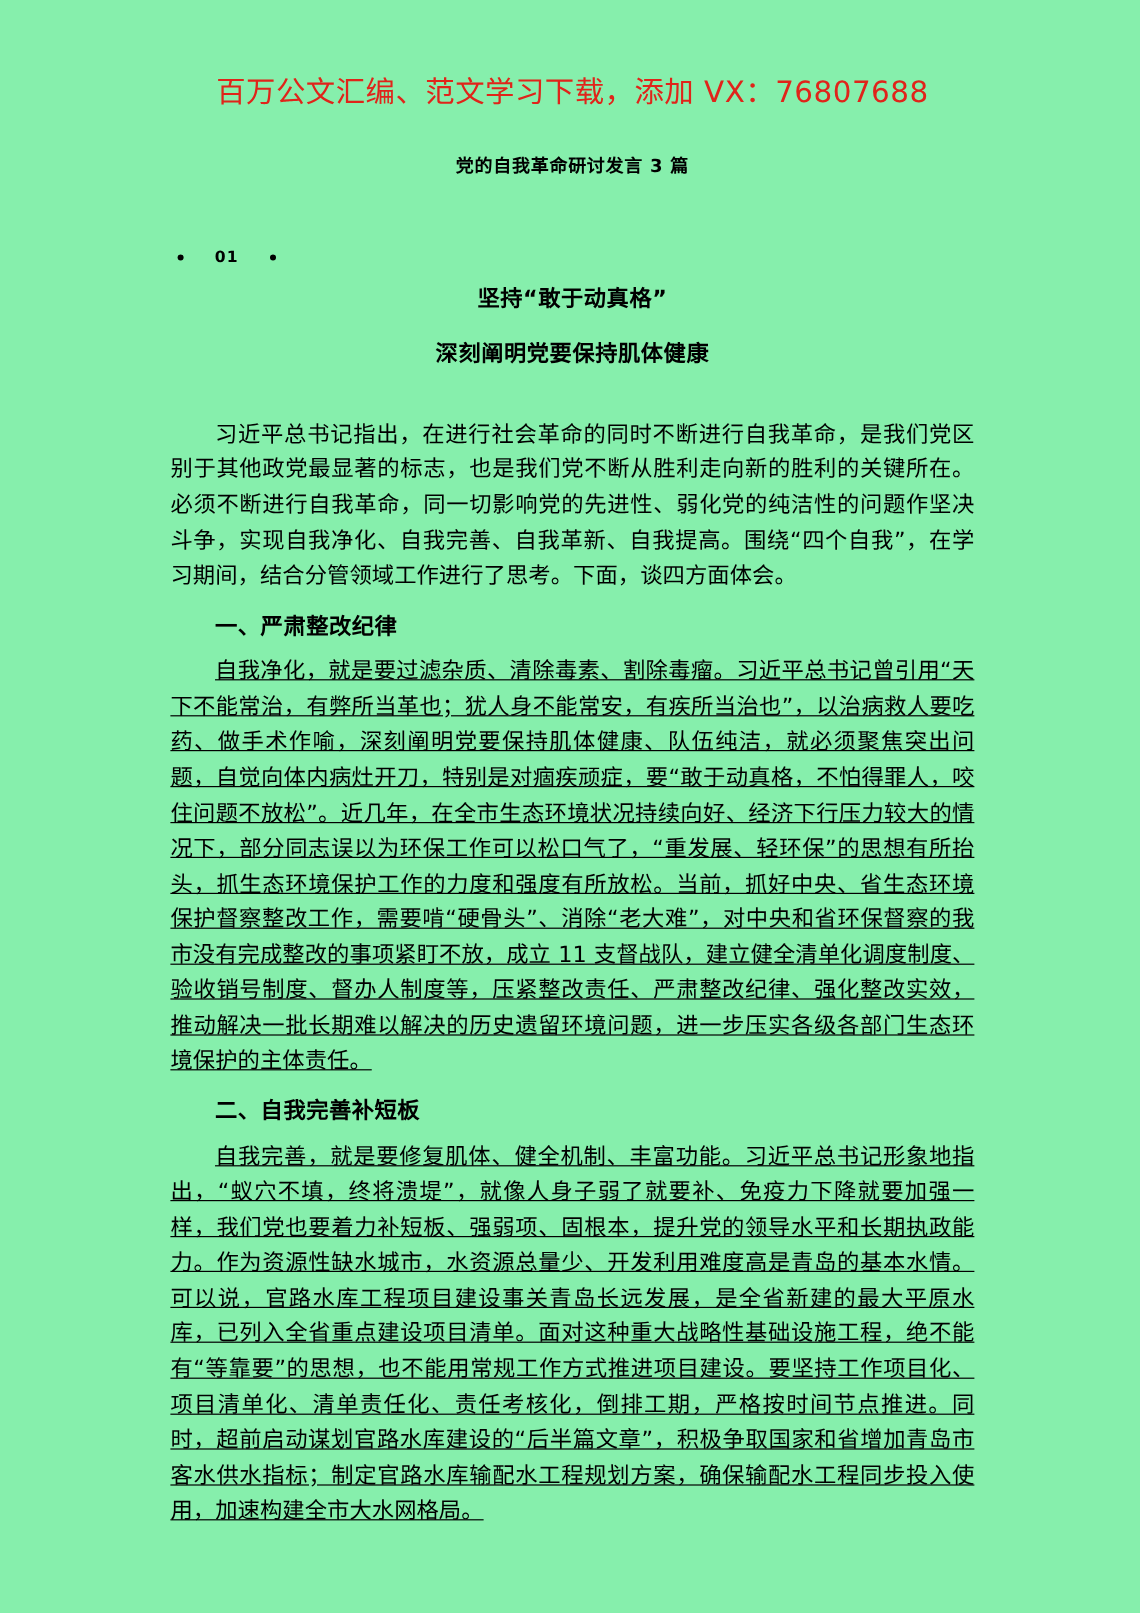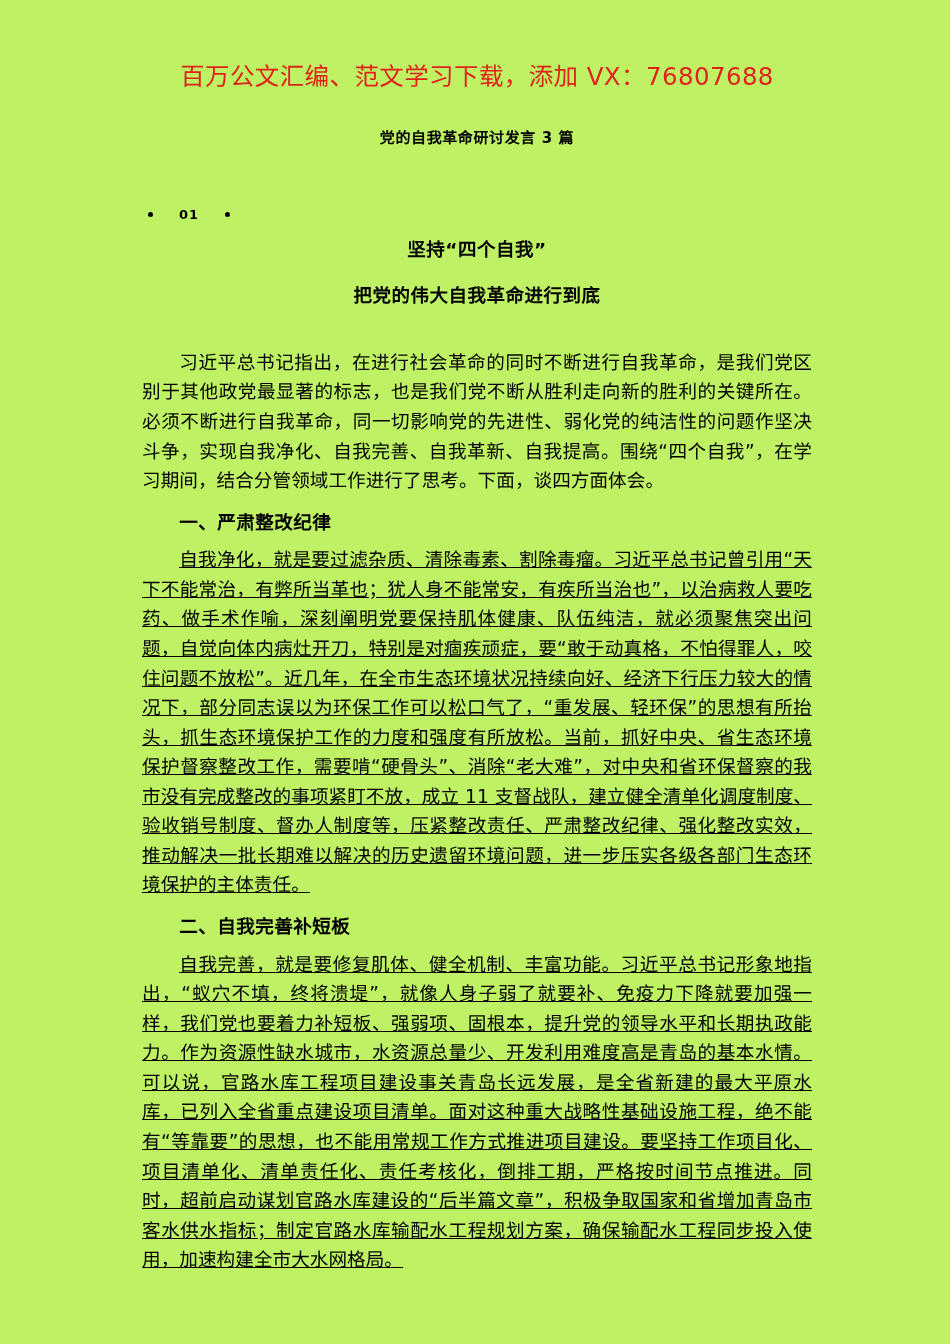--- a/index.html
+++ b/index.html
@@ -9,21 +9,21 @@
     background: #ffffff;
   }
   body {
     font-family: "DejaVu Sans", "Liberation Sans", sans-serif;
     color: #000000;
   }
   .page {
     position: relative;
     width: 950px;
     height: 1344px;
-    background: #bef264;
+    background: #86efac;
     box-sizing: border-box;
     overflow: hidden;
   }
   .content {
     position: absolute;
     left: 142px;
     top: 0;
     width: 670px;
   }
 
@@ -123,23 +123,23 @@
     <div class="promo">百万公文汇编、范文学习下载，添加 VX：76807688</div>
 
     <h1 class="doc-title">党的自我革命研讨发言 3 篇</h1>
 
     <div class="num-row">
       <span class="dot"></span>
       <span class="num">01</span>
       <span class="dot"></span>
     </div>
 
-    <div class="sub-title first">坚持“四个自我”</div>
+    <div class="sub-title first">坚持“敢于动真格”</div>
 
-    <div class="sub-title second">把党的伟大自我革命进行到底</div>
+    <div class="sub-title second">深刻阐明党要保持肌体健康</div>
 
 
     <p class="body first">习近平总书记指出，在进行社会革命的同时不断进行自我革命，是我们党区别于其他政党最显著的标志，也是我们党不断从胜利走向新的胜利的关键所在。必须不断进行自我革命，同一切影响党的先进性、弱化党的纯洁性的问题作坚决斗争，实现自我净化、自我完善、自我革新、自我提高。围绕“四个自我”，在学习期间，结合分管领域工作进行了思考。下面，谈四方面体会。</p>
 
     <h2 class="section">一、严肃整改纪律</h2>
     <p class="body after-head">自我净化，就是要过滤杂质、清除毒素、割除毒瘤。习近平总书记曾引用“天下不能常治，有弊所当革也；犹人身不能常安，有疾所当治也”，以治病救人要吃药、做手术作喻，深刻阐明党要保持肌体健康、队伍纯洁，就必须聚焦突出问题，自觉向体内病灶开刀，特别是对痼疾顽症，要“敢于动真格，不怕得罪人，咬住问题不放松”。近几年，在全市生态环境状况持续向好、经济下行压力较大的情况下，部分同志误以为环保工作可以松口气了，“重发展、轻环保”的思想有所抬头，抓生态环境保护工作的力度和强度有所放松。当前，抓好中央、省生态环境保护督察整改工作，需要啃“硬骨头”、消除“老大难”，对中央和省环保督察的我市没有完成整改的事项紧盯不放，成立 11 支督战队，建立健全清单化调度制度、验收销号制度、督办人制度等，压紧整改责任、严肃整改纪律、强化整改实效，推动解决一批长期难以解决的历史遗留环境问题，进一步压实各级各部门生态环境保护的主体责任。</p>
 
     <h2 class="section">二、自我完善补短板</h2>
     <p class="body after-head">自我完善，就是要修复肌体、健全机制、丰富功能。习近平总书记形象地指出，“蚁穴不填，终将溃堤”，就像人身子弱了就要补、免疫力下降就要加强一样，我们党也要着力补短板、强弱项、固根本，提升党的领导水平和长期执政能力。作为资源性缺水城市，水资源总量少、开发利用难度高是青岛的基本水情。可以说，官路水库工程项目建设事关青岛长远发展，是全省新建的最大平原水库，已列入全省重点建设项目清单。面对这种重大战略性基础设施工程，绝不能有“等靠要”的思想，也不能用常规工作方式推进项目建设。要坚持工作项目化、项目清单化、清单责任化、责任考核化，倒排工期，严格按时间节点推进。同时，超前启动谋划官路水库建设的“后半篇文章”，积极争取国家和省增加青岛市客水供水指标；制定官路水库输配水工程规划方案，确保输配水工程同步投入使用，加速构建全市大水网格局。</p>
 

